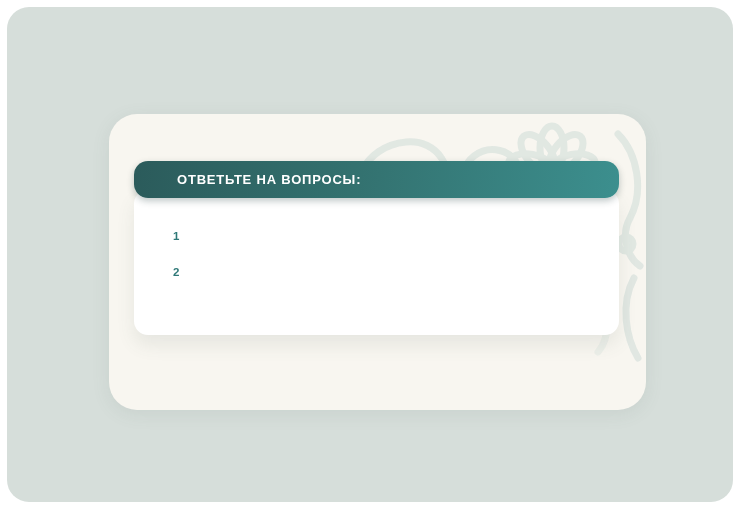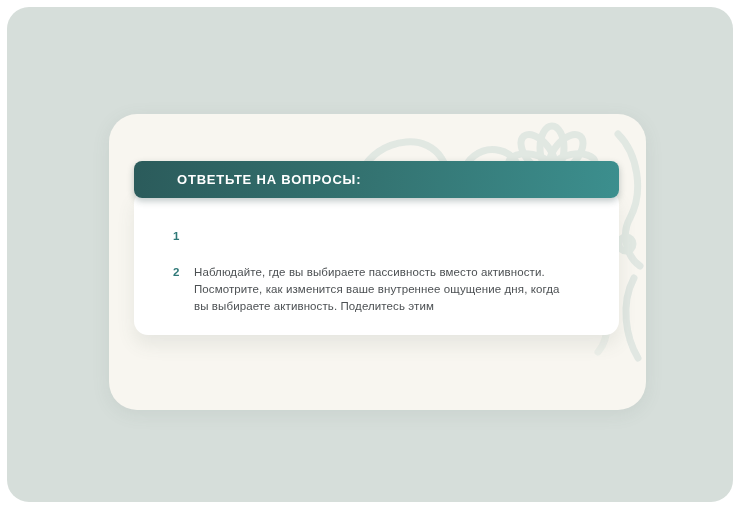--- a/index.html
+++ b/index.html
@@ -47,21 +47,21 @@
     left: 0; top: 29px;
     width: 485px; height: 145px;
     background: #FFFFFF;
     border-radius: 14px;
     box-shadow: 0 10px 18px rgba(80,95,90,0.10);
     z-index: 1;
   }
   .panel-header {
     position: relative;
     height: 37px;
-    border-radius: 8px;
+    border-radius: 14px;
     background: linear-gradient(97deg, #2B5B5B 0%, #33716F 45%, #3C8F8E 100%);
     box-shadow: 0 3px 7px rgba(25,55,55,0.28);
     display: flex;
     align-items: center;
     padding-left: 43px;
     box-sizing: border-box;
     z-index: 2;
   }
   .panel-header .title {
     color: #FFFFFF;
@@ -145,20 +145,19 @@
         <div class="panel-header">
           <span class="title">ОТВЕТЬТЕ НА ВОПРОСЫ:</span>
         </div>
         <div class="panel-body"></div>
         <ol class="question-list">
           <li class="question-item">
             <span class="question-number">1</span>
           </li>
           <li class="question-item">
             <span class="question-number">2</span>
-            <span class="question-text">Наблюдайте, где вы выбираете пассивность вместо активности. Посмотрите, как изменится ваше внутреннее ощущение дня, когда вы выбираете активность. Поделитесь этим</span>
           </li>
         </ol>
       </div>
 
     </div>
   </div>
 </div>
 
 </body></html>

